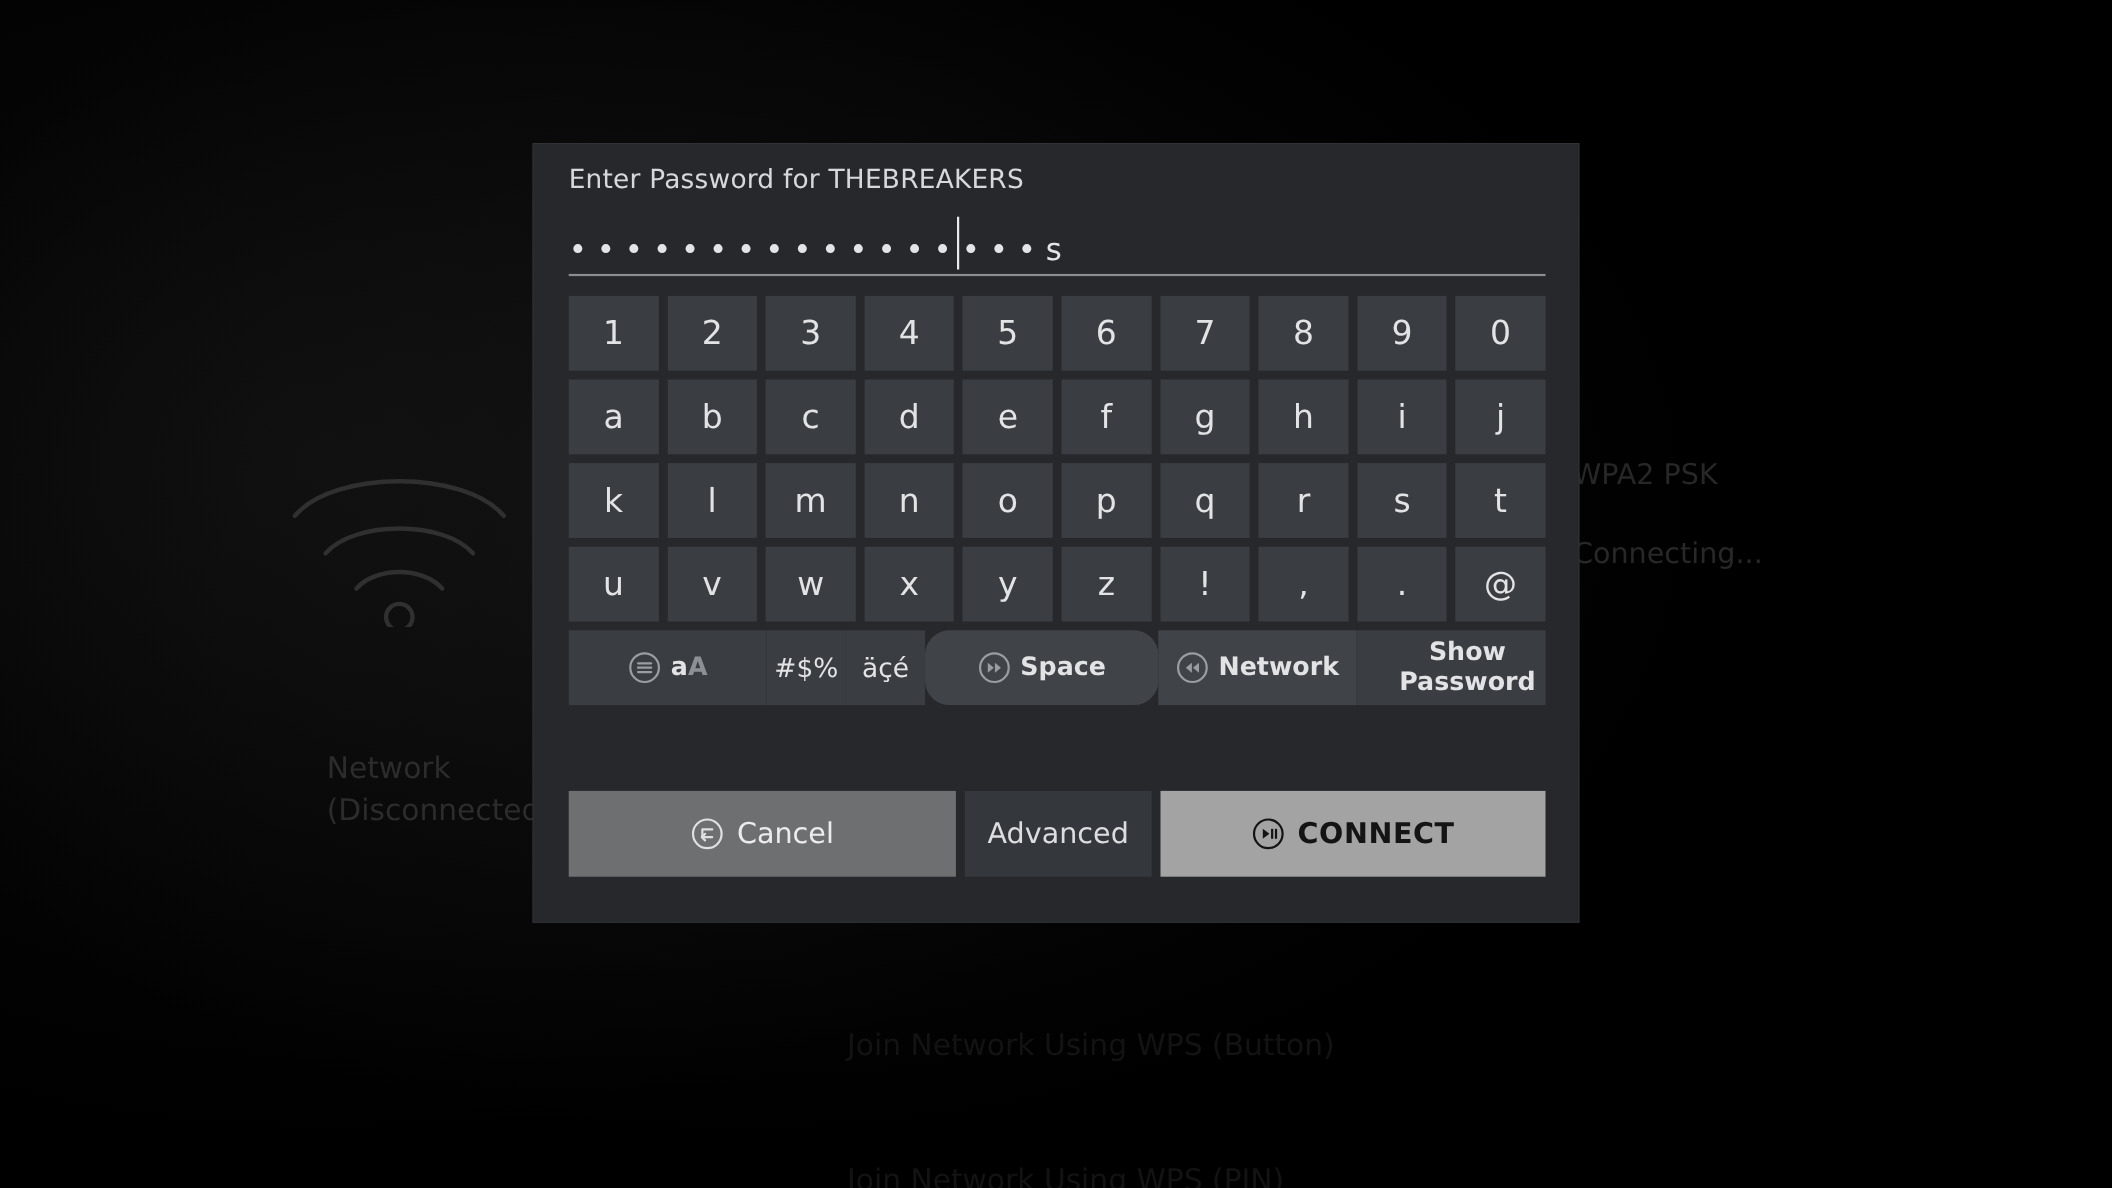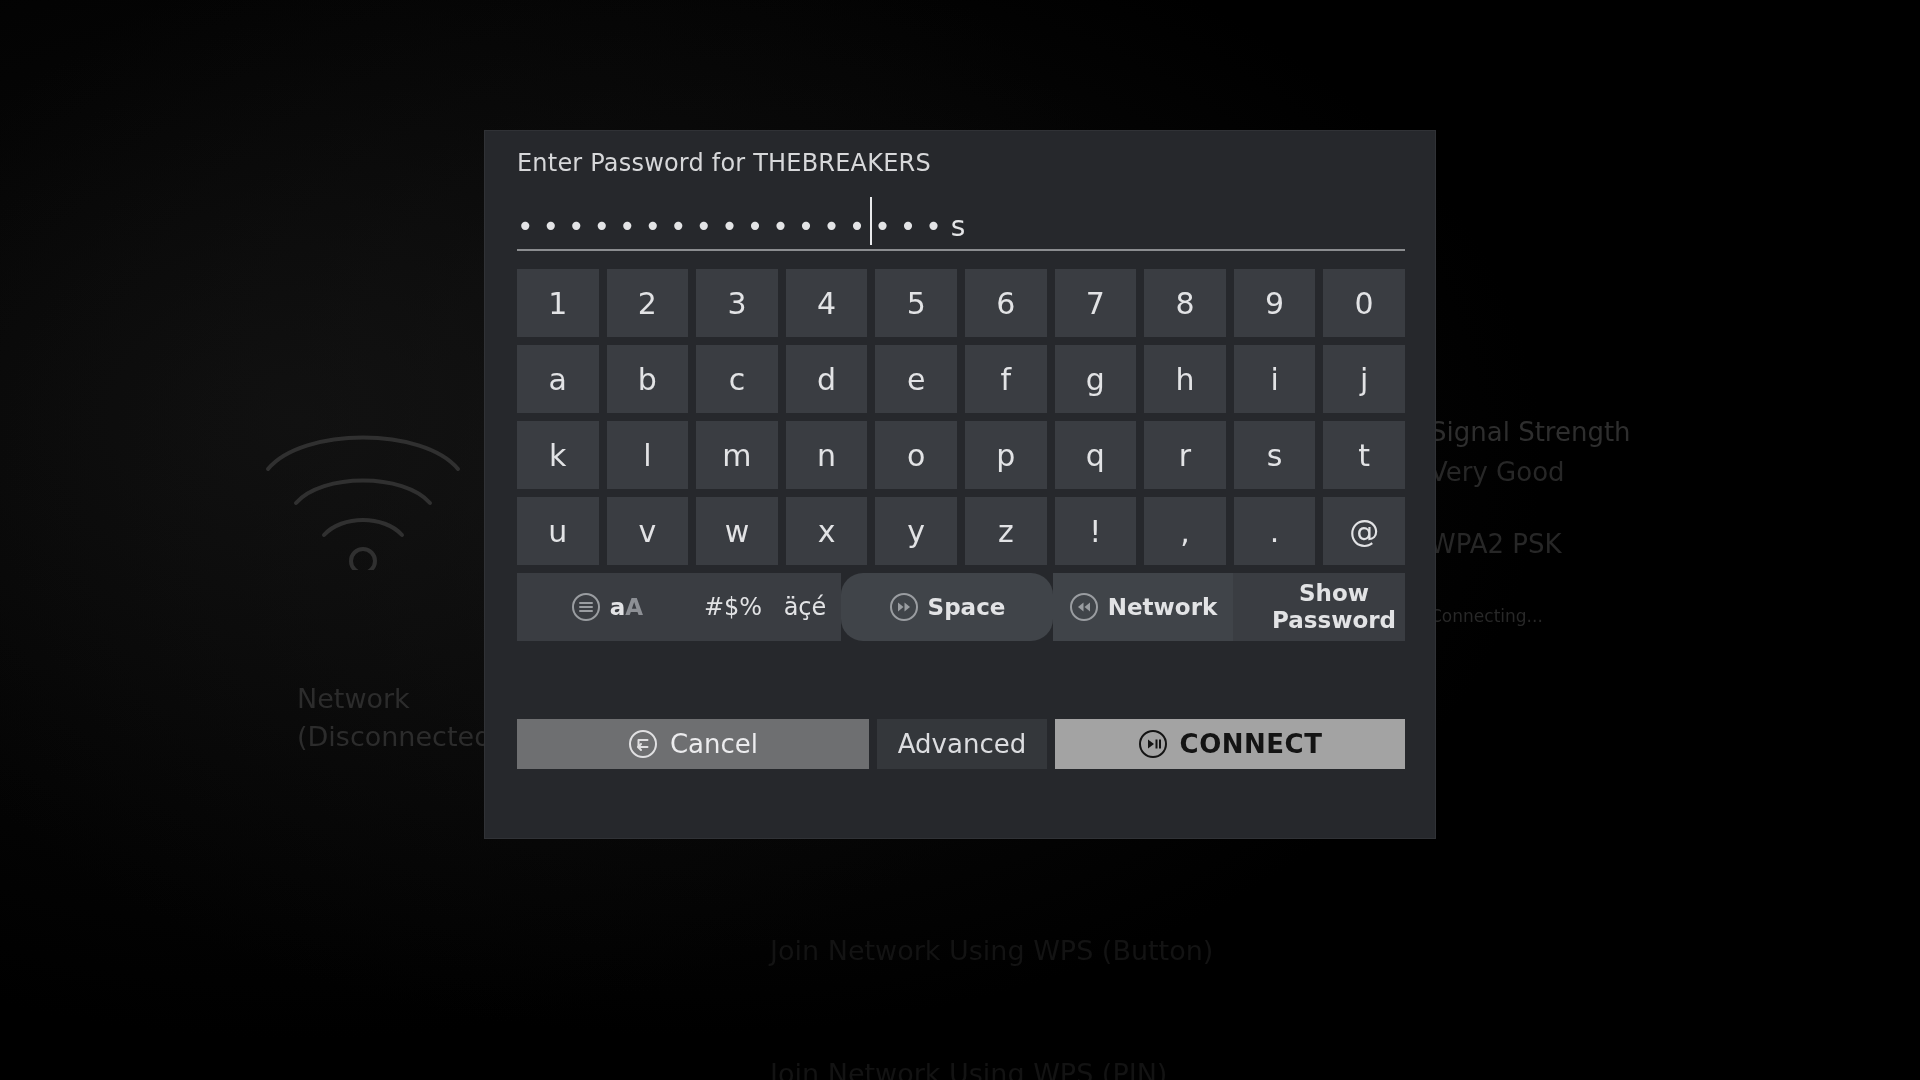--- a/index.html
+++ b/index.html
@@ -74,21 +74,21 @@
     font-size: 26px;
     color: #2e2e2e;
     line-height: 40px;
   }
   .bg-right-col .vl {
     font-size: 26px;
     color: #272727;
     line-height: 40px;
   }
   .bg-right-col .st {
-    font-size: 17px;
+    font-size: 26px;
     color: #282828;
     line-height: 40px;
     margin-top: 14px;
   }
 
   .bg-wps-1 { left: 770px; top: 935px; font-size: 27px; color: #131313; }
   .bg-wps-2 { left: 770px; top: 1058px; font-size: 27px; color: #131313; }
 
   
   .dialog {
@@ -206,21 +206,21 @@
   .actions {
     position: absolute;
     left: 32px;
     top: 588px;
     width: 888px;
     display: flex;
     gap: 8px;
   }
 
   .btn {
-    height: 50px;
+    height: 78px;
     display: flex;
     align-items: center;
     justify-content: center;
     gap: 12px;
     font-size: 26px;
     font-family: "DejaVu Sans", sans-serif;
     cursor: pointer;
     user-select: none;
   }
 
@@ -262,24 +262,20 @@
       <circle cx="105" cy="156" r="12" stroke="#303030" stroke-width="4" fill="none"></circle>
     </svg>
   </div>
 
   <div class="bg-text bg-net-label">
     <div>Network</div>
     <div>(Disconnected)</div>
   </div>
 
   <div class="bg-text bg-right-col">
-    <div class="blk">
-      <div class="hd">Signal Strength</div>
-      <div class="vl">Very Good</div>
-    </div>
     <div class="blk">
       <div class="vl">WPA2 PSK</div>
     </div>
     <div class="st">Connecting...</div>
   </div>
 
   <div class="bg-text bg-wps-1">Join Network Using WPS (Button)</div>
   <div class="bg-text bg-wps-2">Join Network Using WPS (PIN)</div>
 
   <div class="dialog">

